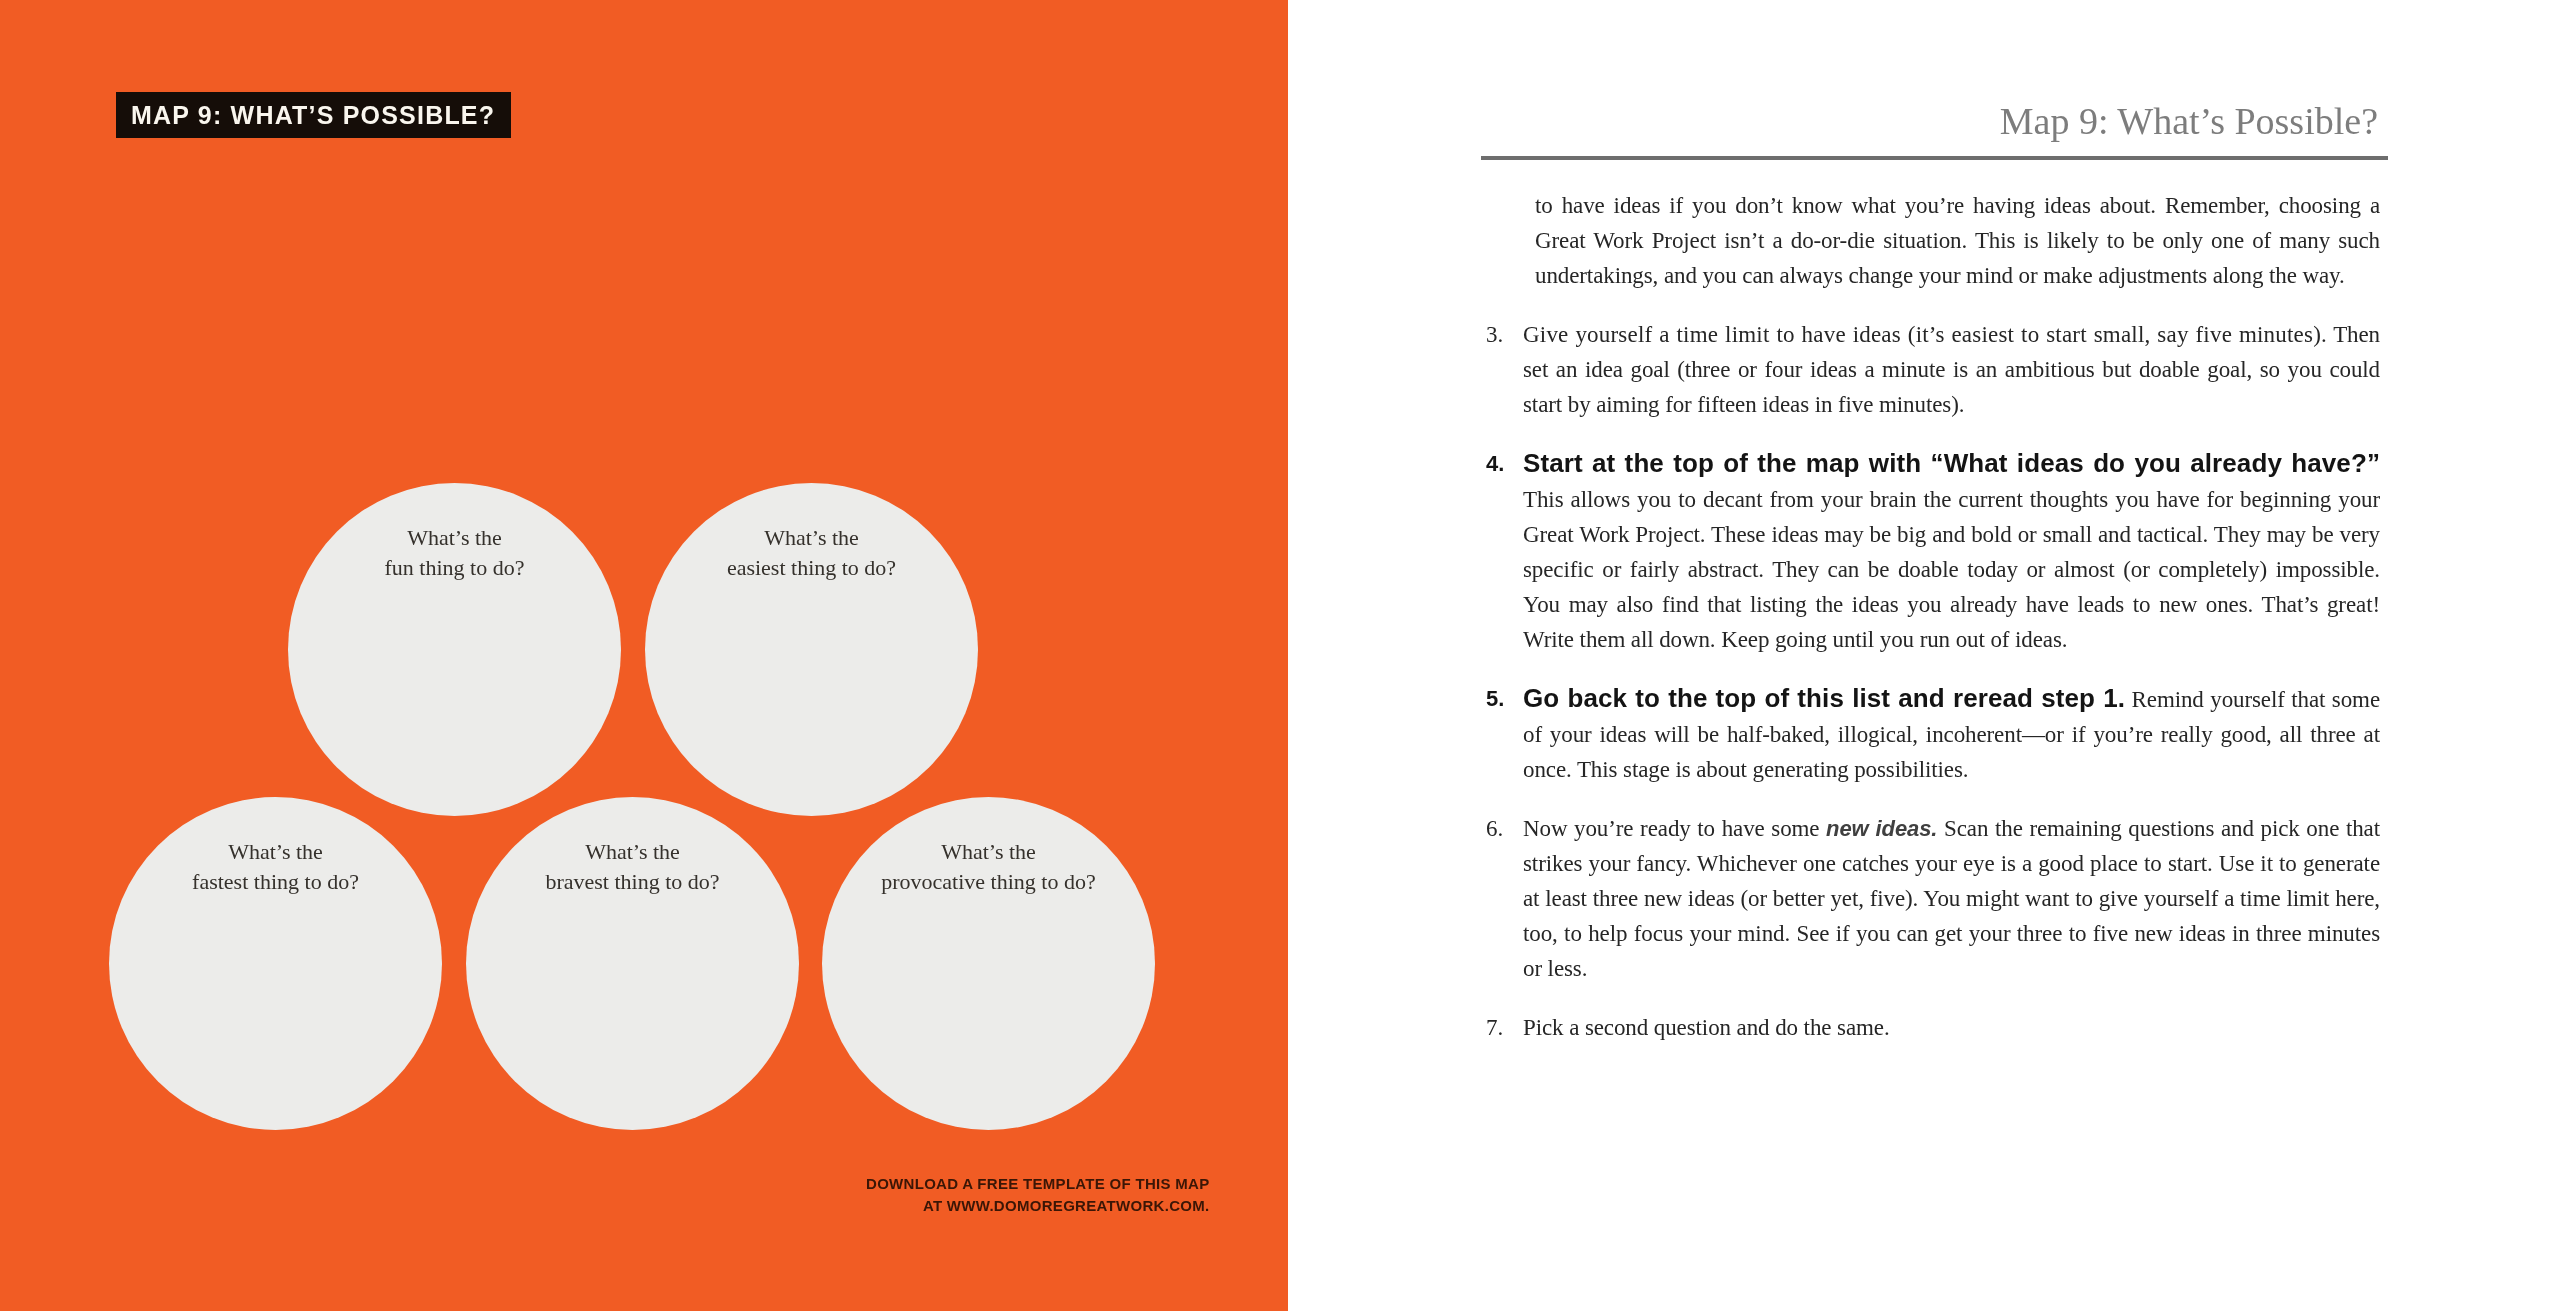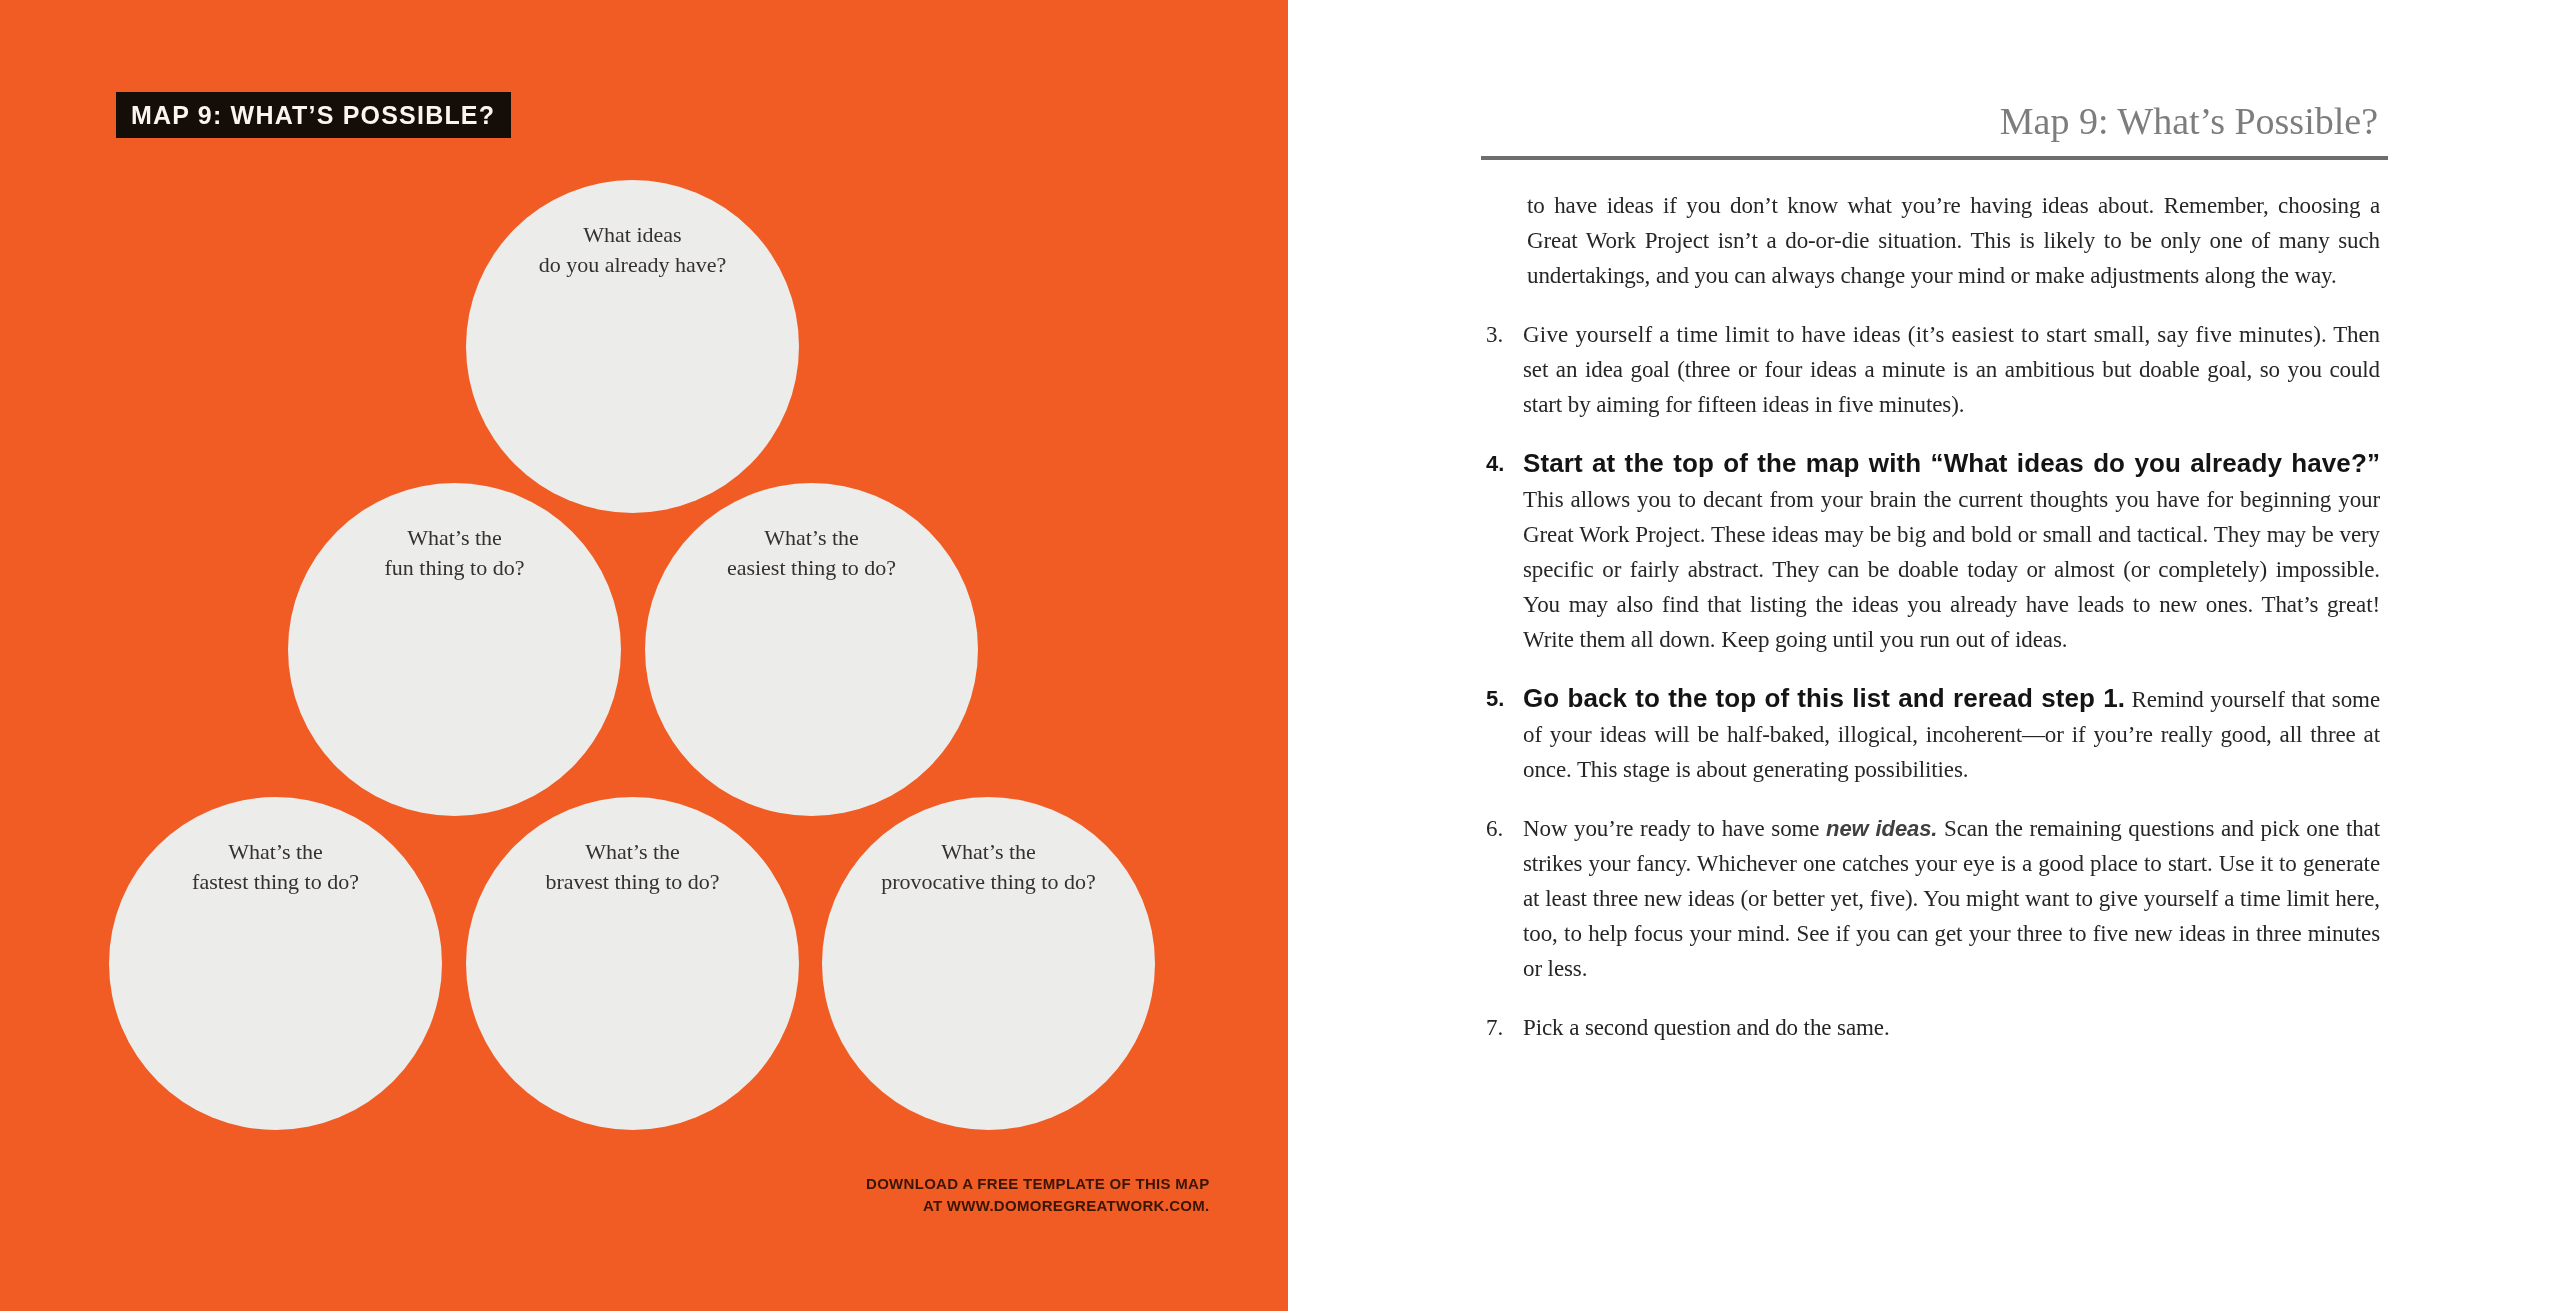--- a/index.html
+++ b/index.html
@@ -87,21 +87,21 @@
   .body-col {
     position: absolute;
     left: 235px; top: 188px;
     width: 857px;
     font-size: 23px;
     line-height: 35px;
     letter-spacing: -0.1px;
     color: var(--body_text, #262626);
     text-align: justify;
   }
-  .para { margin: 0 0 24px 4px; }
+  .para { margin: 0 0 24px 12px; }
   .item { position: relative; margin: 0 0 24px 0; }
   .item:last-child { margin-bottom: 0; }
   .num {
     position: absolute;
     left: -37px; top: 0;
   }
   .num-sans {
     font-family: "Liberation Sans", "DejaVu Sans", sans-serif;
     font-weight: bold;
     font-size: 22px;
@@ -132,26 +132,20 @@
   }
 </style>
 </head>
 <body>
 
 <div class="spread">
 
   <div class="left-page">
     <div class="map-title">MAP 9: WHAT’S POSSIBLE?</div>
 
-    <div class="circle c0">
-      <div class="circle-label">
-        <span class="cl-line">What ideas</span>
-        <span class="cl-line">do you already have?</span>
-      </div>
-    </div>
     <div class="circle c1">
       <div class="circle-label">
         <span class="cl-line">What’s the</span>
         <span class="cl-line">fun thing to do?</span>
       </div>
     </div>
     <div class="circle c2">
       <div class="circle-label">
         <span class="cl-line">What’s the</span>
         <span class="cl-line">easiest thing to do?</span>

